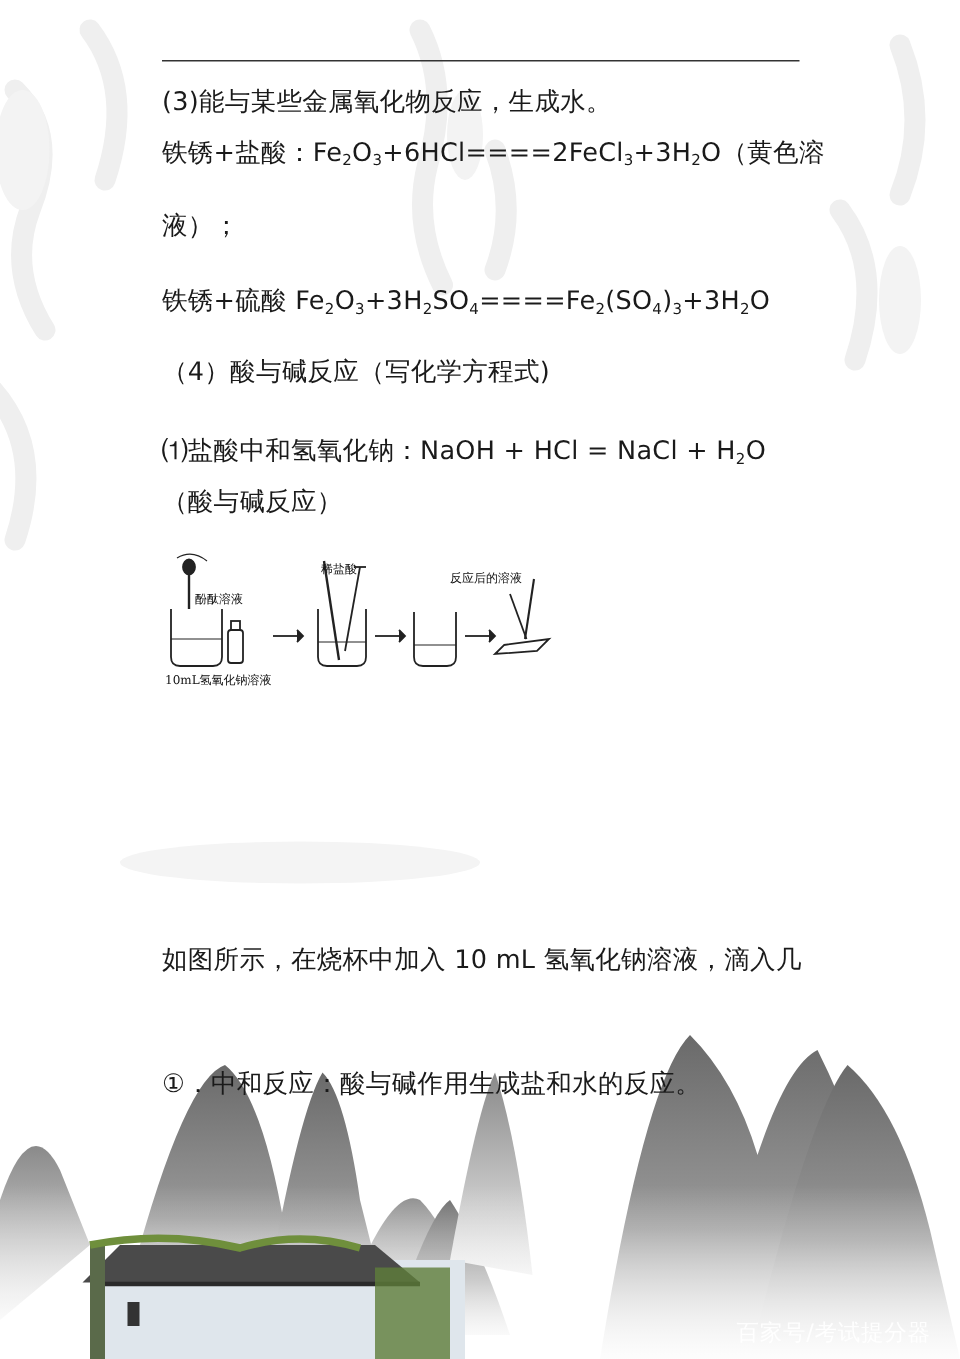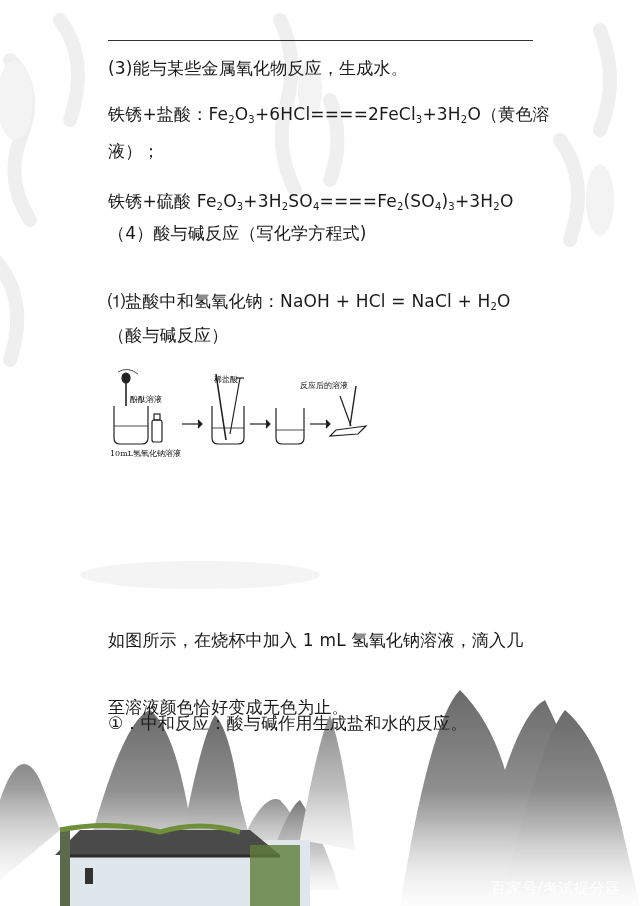--- a/index.html
+++ b/index.html
@@ -78,30 +78,30 @@
     <path d="M60 150 Q110 140 160 152 Q200 140 240 152" stroke="#6f8f3c" stroke-width="5" fill="none"></path>
   </g>
 </svg>
 
 <div class="page">
 
   <div class="header-rule"></div>
 
   <div class="line" style="top:58px">(3)能与某些金属氧化物反应，生成水。</div>
 
-  <div class="line" style="top:104px">
+  <div class="line" style="top:92px">
     <span>铁锈+盐酸：</span><span>Fe</span><sub>2</sub><span>O</span><sub>3</sub><span>+6HCl====2FeCl</span><sub>3</sub><span>+3H</span><sub>2</sub><span>O（黄色溶</span>
   </div>
   <div class="line" style="top:141px">液）；</div>
 
   <div class="line" style="top:191px">
     <span>铁锈+硫酸 </span><span>Fe</span><sub>2</sub><span>O</span><sub>3</sub><span>+3H</span><sub>2</sub><span>SO</span><sub>4</sub><span>====Fe</span><sub>2</sub><span>(SO</span><sub>4</sub><span>)</span><sub>3</sub><span>+3H</span><sub>2</sub><span>O</span>
   </div>
 
-  <div class="line" style="top:223px">（4）酸与碱反应（写化学方程式)</div>
+  <div class="line" style="top:238px">（4）酸与碱反应（写化学方程式)</div>
 
   <div class="line" style="top:291px">
     <span>⑴盐酸中和氢氧化钠：NaOH + HCl = NaCl + H</span><sub>2</sub><span>O</span>
   </div>
   <div class="line" style="top:325px">（酸与碱反应）</div>
 
   <svg class="diagram" width="270" height="92" viewBox="0 0 270 92">
     <g stroke="#222" stroke-width="1.2" fill="none">
 
       <path d="M10 38 L10 70 Q10 76 16 76 L38 76 Q44 76 44 70 L44 38"></path>
@@ -136,21 +136,20 @@
       <path d="M252 18 L246 58" stroke-width="1.4"></path>
     </g>
     <g font-family="DejaVu Serif, serif" font-size="8" fill="#111">
       <text x="26" y="34">酚酞溶液</text>
       <text x="6" y="88">10mL氢氧化钠溶液</text>
       <text x="110" y="14">稀盐酸</text>
       <text x="196" y="20">反应后的溶液</text>
     </g>
   </svg>
 
-  <div class="line" style="top:630px">如图所示，在烧杯中加入 1 mL 氢氧化钠溶液，滴入几</div>
-  <div class="line" style="top:697px">至溶液颜色恰好变成无色为止。</div>
+  <div class="line" style="top:630px">如图所示，在烧杯中加入 10 mL 氢氧化钠溶液，滴入几</div>
 
   <div class="line" style="top:713px">①．中和反应：酸与碱作用生成盐和水的反应。</div>
 
   <div class="footer-page">第 7 页 共 20 页</div>
 
   <div class="watermark">百家号/考试提分器</div>
 </div>
 
 </body></html>

